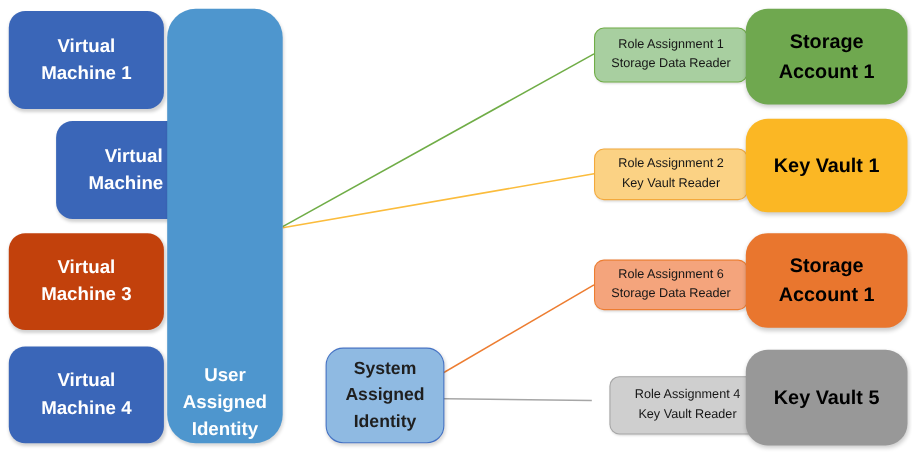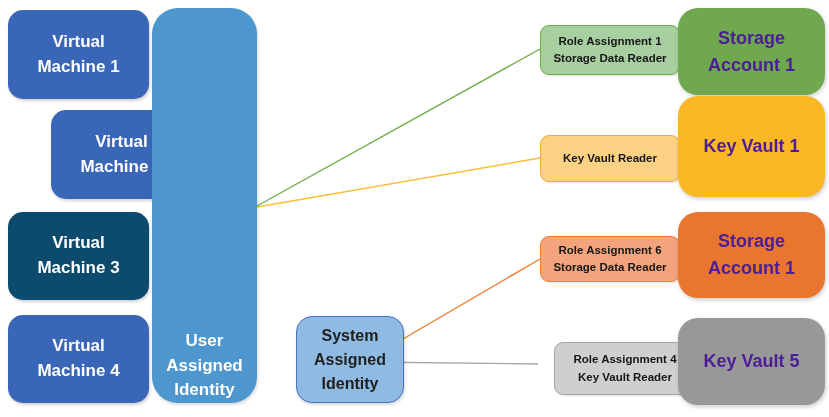--- a/index.html
+++ b/index.html
@@ -35,28 +35,28 @@
     left:259px; top:316px; width:108px; height:87px;
     border-radius:16px;
     color:#1f1f1f; font-weight:600; font-size:16px; line-height:1.5;
     border:1.5px solid transparent;
     box-shadow:1px 2px 3px rgba(0,0,0,0.15);
   }
   .identity-system .label-wrap { width:90px; }
   .ra-box {
     left:540px; width:140px;
     border-radius:9px;
-    color:#161616; font-weight:bold; font-size:11.5px; line-height:1.5;
+    color:#161616; font-weight:normal; font-size:11.5px; line-height:1.5;
     border:1.5px solid transparent;
     box-shadow:1px 1px 2px rgba(0,0,0,0.12);
   }
   .res-box {
     left:678px; width:147px;
     border-radius:20px;
-    color:#4c1d95; font-weight:bold; font-size:18px; line-height:1.5;
+    color:#000000; font-weight:bold; font-size:18px; line-height:1.5;
     box-shadow:1px 2px 4px rgba(0,0,0,0.2);
   }
   .res-box .label-wrap { width:112px; }
   #connector-layer {
     position:absolute; left:0; top:0; width:829px; height:417px;
     pointer-events:none;
   }
 </style>
 </head>
 <body>
@@ -69,21 +69,21 @@
     <line x1="367" y1="360" x2="540" y2="259" stroke-width="1.4" stroke="#ED7D31"></line>
     <line x1="367" y1="362" x2="538" y2="364" stroke-width="1.4" stroke="#A6A6A6"></line>
   </svg>
 
   <div class="box vm-box" style="top: 10px; height: 89px; background: rgb(58, 102, 184); align-items: center;">
     <span class="label-wrap">Virtual Machine 1</span>
   </div>
   <div class="box vm-box" style="top: 110px; height: 89px; background: rgb(58, 102, 184); margin-left: 43px;">
     <span class="label-wrap">Virtual Machine 2</span>
   </div>
-  <div class="box vm-box" style="top: 212px; height: 88px; background: #0c4a6e;">
+  <div class="box vm-box" style="top: 212px; height: 88px; background: #c2410c;">
     <span class="label-wrap">Virtual Machine 3</span>
   </div>
   <div class="box vm-box" style="top: 315px; height: 88px; background: rgb(58, 102, 184);">
     <span class="label-wrap">Virtual Machine 4</span>
   </div>
 
   <div class="box identity-user" style="background: rgb(78, 150, 206);">
     <span class="label-wrap">User Assigned Identity</span>
   </div>
   <div class="box identity-system" style="background: rgb(143, 186, 226); border-color: rgb(68, 114, 196); margin-left: 37px;">
@@ -91,40 +91,41 @@
   </div>
 
   <div class="box ra-box" style="top: 25px; height: 50px; background: rgb(168, 207, 160); border-color: rgb(112, 173, 71);">
     <span>
       <div>Role Assignment 1</div>
       <div>Storage Data Reader</div>
     </span>
   </div>
   <div class="box ra-box" style="top: 135px; height: 47px; background: rgb(251, 210, 132); border-color: rgb(243, 169, 60);">
     <span>
+      <div>Role Assignment 2</div>
       <div>Key Vault Reader</div>
     </span>
   </div>
   <div class="box ra-box" style="top: 236px; height: 46px; background: rgb(244, 164, 124); border-color: rgb(237, 125, 49);">
     <span>
       <div>Role Assignment 6</div>
       <div>Storage Data Reader</div>
     </span>
   </div>
   <div class="box ra-box" style="top: 342px; height: 53px; left: 554px; width: 142px; background: rgb(207, 207, 207); border-color: rgb(166, 166, 166);">
     <span>
       <div>Role Assignment 4</div>
       <div>Key Vault Reader</div>
     </span>
   </div>
 
   <div class="box res-box" style="top: 8px; height: 87px; background: rgb(111, 168, 79);">
     <span class="label-wrap">Storage Account 1</span>
   </div>
-  <div class="box res-box" style="top: 96px; height: 101px; background: rgb(251, 183, 36);">
+  <div class="box res-box" style="top: 108px; height: 85px; background: rgb(251, 183, 36);">
     <span class="label-wrap">Key Vault 1</span>
   </div>
   <div class="box res-box" style="top: 212px; height: 86px; background: rgb(233, 118, 46);">
     <span class="label-wrap">Storage Account 1</span>
   </div>
   <div class="box res-box" style="top: 318px; height: 87px; background: rgb(152, 152, 152);">
     <span class="label-wrap">Key Vault 5</span>
   </div>
 
 </div>

